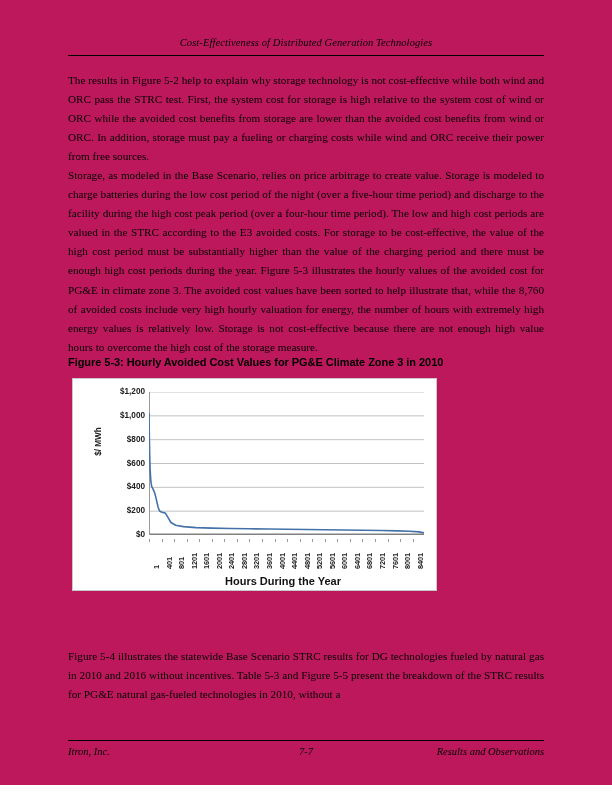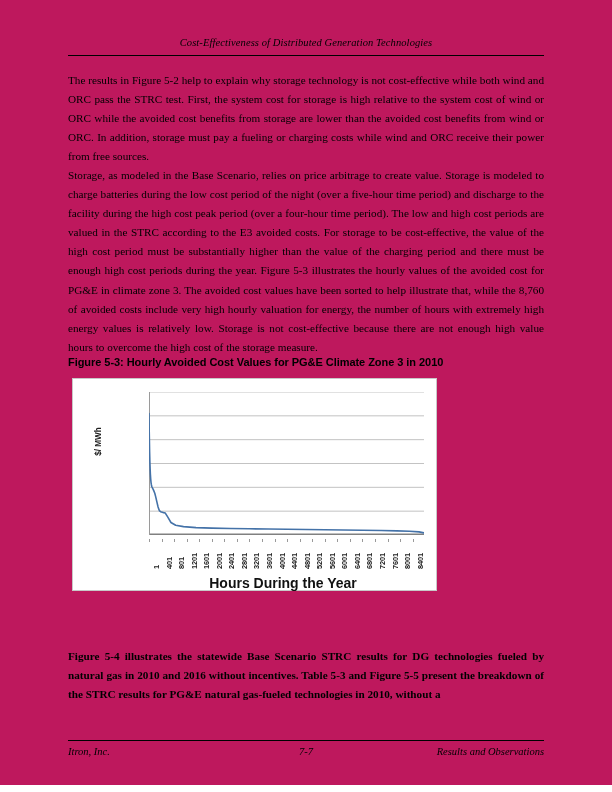--- a/index.html
+++ b/index.html
@@ -153,38 +153,38 @@
     letter-spacing: -0.1px;
   }
   .x-axis-title {
     position: absolute;
     left: 60px;
     top: 196px;
     width: 300px;
     text-align: center;
     font-family: "Liberation Sans", "DejaVu Sans", sans-serif;
     font-weight: bold;
-    font-size: 14px;
+    font-size: 11px;
     color: #111111;
     white-space: nowrap;
   }
 
   
   .section-heading {
     position: absolute;
     left: 68px;
     top: 617px;
     width: 476px;
     font-family: "Liberation Sans", "DejaVu Sans", sans-serif;
     font-weight: bold;
     font-style: italic;
     font-size: 12px;
     letter-spacing: -0.1px;
   }
-  .p3 { top: 647px; font-weight: bold; }
+  .p3 { top: 647px; }
 
   
   .footer-rule {
     position: absolute;
     left: 68px;
     top: 740px;
     width: 476px;
     height: 0;
     border-top: 1.6px solid #000;
   }
@@ -217,20 +217,29 @@
   <div class="body-text p1">The results in Figure 5-2 help to explain why storage technology is not cost-effective while both wind and ORC pass the STRC test.  First, the system cost for storage is high relative to the system cost of wind or ORC while the avoided cost benefits from storage are lower than the avoided cost benefits from wind or ORC.  In addition, storage must pay a fueling or charging costs while wind and ORC receive their power from free sources.</div>
 
   <div class="body-text p2">Storage, as modeled in the Base Scenario, relies on price arbitrage to create value.  Storage is modeled to charge batteries during the low cost period of the night (over a five-hour time period) and discharge to the facility during the high cost peak period (over a four-hour time period).  The low and high cost periods are valued in the STRC according to the E3 avoided costs.  For storage to be cost-effective, the value of the high cost period must be substantially higher than the value of the charging period and there must be enough high cost periods during the year.  Figure 5-3 illustrates the hourly values of the avoided cost for PG&amp;E in climate zone 3.  The avoided cost values have been sorted to help illustrate that, while the 8,760 of avoided costs include very high hourly valuation for energy, the number of hours with extremely high energy values is relatively low.  Storage is not cost-effective because there are not enough high value hours to overcome the high cost of the storage measure.</div>
 
   <div class="fig-caption">Figure 5-3:  Hourly Avoided Cost Values for PG&amp;E Climate Zone 3 in 2010</div>
 
   <div class="chart-box">
 
     <div class="y-axis-title">$/ MWh</div>
 
+    <div class="ytick-wrap">
+        <div class="ytick" style="top: -4px;">$1,200</div>
+        <div class="ytick" style="top: 19.8333px;">$1,000</div>
+        <div class="ytick" style="top: 43.6667px;">$800</div>
+        <div class="ytick" style="top: 67.5px;">$600</div>
+        <div class="ytick" style="top: 91.3333px;">$400</div>
+        <div class="ytick" style="top: 115.167px;">$200</div>
+        <div class="ytick" style="top: 139px;">$0</div>
+      </div>
 
     <div class="plot-area">
       <svg class="plot-svg" viewBox="0 0 275 143" preserveAspectRatio="none">
         <g stroke="#9a9a9a" stroke-width="0.6">
             <line x1="0" x2="275" y1="0" y2="0"></line>
             <line x1="0" x2="275" y1="23.83333333333333" y2="23.83333333333333"></line>
             <line x1="0" x2="275" y1="47.66666666666667" y2="47.66666666666667"></line>
             <line x1="0" x2="275" y1="71.5" y2="71.5"></line>
             <line x1="0" x2="275" y1="95.33333333333334" y2="95.33333333333334"></line>
             <line x1="0" x2="275" y1="119.16666666666667" y2="119.16666666666667"></line>

